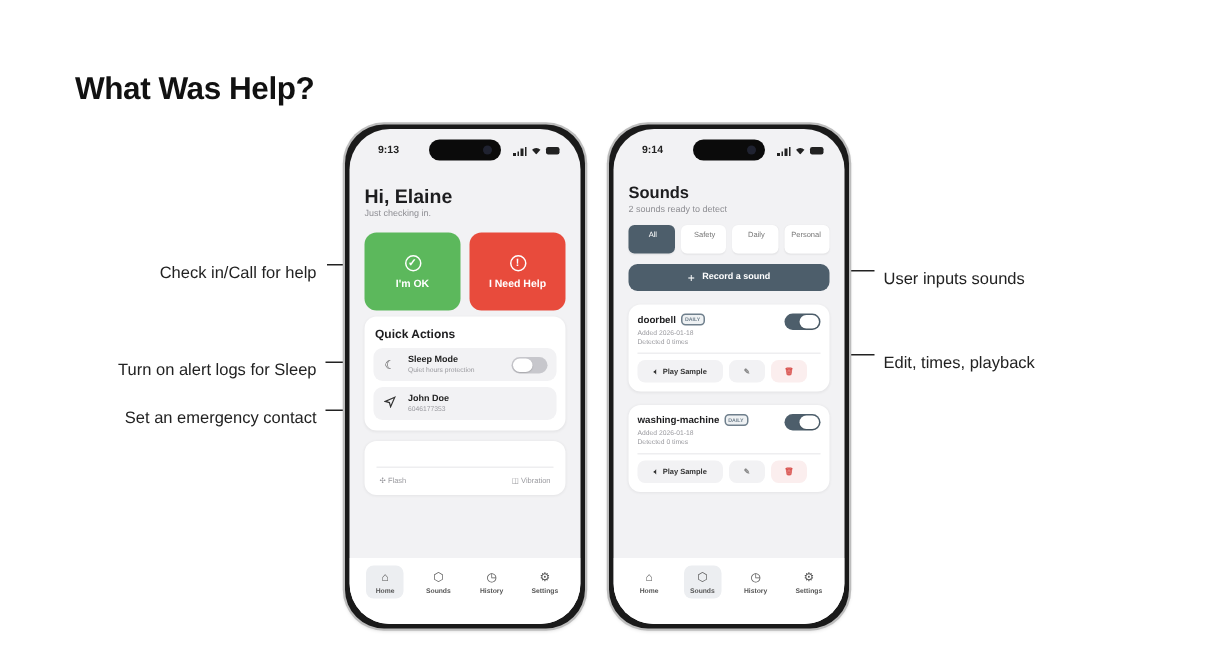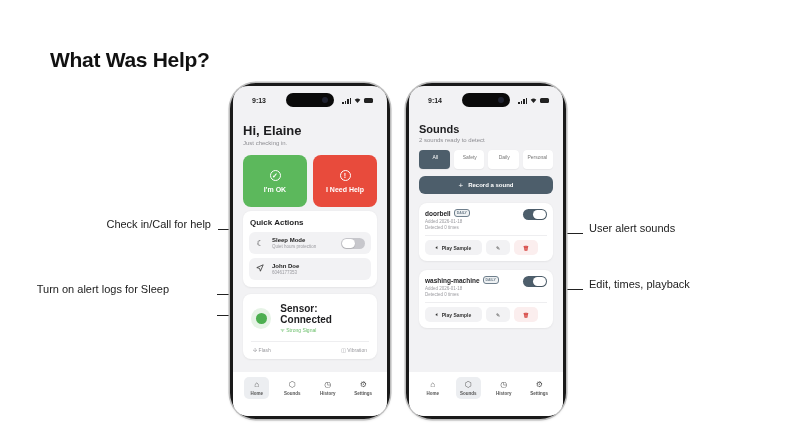--- a/index.html
+++ b/index.html
@@ -1,26 +1,26 @@
 <!DOCTYPE html>
 <html><head>
 <meta charset="utf-8">
 <style>
   * { box-sizing: border-box; margin: 0; padding: 0; }
   html, body { width: 806px; height: 448px; background: #ffffff; overflow: hidden; }
   body { position: relative; font-family: "Liberation Sans", sans-serif; color: #1d1d1f; }
 
   .page-title { position: absolute; left: 50px; top: 48px; font-size: 21px; font-weight: 700; color: #111; letter-spacing: -0.3px; font-family: "Liberation Sans", sans-serif; }
 
-  .annot { position: absolute; font-size: 11px; color: #222; white-space: nowrap; display: flex; align-items: flex-end; margin-top: 42px; }
+  .annot { position: absolute; font-size: 11px; color: #222; white-space: nowrap; display: flex; align-items: flex-start; }
   .annot .line { display: inline-block; height: 1px; background: #222; }
   .annot.left { justify-content: flex-end; }
 
   .phone { position: absolute; width: 160px; height: 336px; border-radius: 26px; background: #1a1a1a; padding: 3px; box-shadow: 0 0 0 1.5px #bdbdbd, 0 1px 3px rgba(0,0,0,0.25); }
-  .phone .screen { position: relative; width: 100%; height: 100%; border-radius: 15px; background: #f2f2f4; overflow: hidden; }
+  .phone .screen { position: relative; width: 100%; height: 100%; border-radius: 27px; background: #f2f2f4; overflow: hidden; }
   .island { position: absolute; top: 7px; left: 50%; transform: translateX(-50%); width: 48px; height: 14px; background: #0b0b0b; border-radius: 8px; }
   .island::after { content: ""; position: absolute; right: 6px; top: 4px; width: 6px; height: 6px; border-radius: 50%; background: #1f2230; }
   .status { position: absolute; top: 11px; left: 19px; right: 14px; display: flex; justify-content: space-between; align-items: center; font-size: 7px; font-weight: 700; color: #222; }
   .status-icons { display: flex; gap: 3px; align-items: center; }
   .sig { display: flex; align-items: flex-end; gap: 1px; height: 6px; }
   .sig span { width: 1.5px; background: #222; display: block; }
   .batt { width: 9px; height: 4.5px; background: #222; border-radius: 1.5px; }
   .wifi { width: 7px; height: 5px; }
 
   .content { position: absolute; top: 30px; left: 10px; right: 10px; }
@@ -82,31 +82,32 @@
 </style>
 </head>
 <body>
 
 <div class="page-title">What Was Help?</div>
 
 <div class="annot left" style="right: calc(806px - 252px); top: 176px;">
   <span>Check in/Call for help</span>
   <span class="line" style="width: 34px; margin-left: 7px;"></span>
 </div>
-<div class="annot left" style="right: calc(806px - 252px); top: 241px; gap: 42px;">
+<div class="annot left" style="right: calc(806px - 252px); top: 241px;">
   <span>Turn on alert logs for Sleep</span>
   <span class="line" style="width: 35px; margin-left: 6px;"></span>
 </div>
 <div class="annot left" style="right: calc(806px - 252px); top: 273px;">
+  <span>Set an emergency contact</span>
   <span class="line" style="width: 35px; margin-left: 6px;"></span>
 </div>
 
 <div class="annot" style="left: 549px; top: 180px;">
   <span class="line" style="width: 34px; margin-right: 6px;"></span>
-  <span>User alert sounds</span>
+  <span>User inputs sounds</span>
 </div>
 <div class="annot" style="left: 549px; top: 236px;">
   <span class="line" style="width: 34px; margin-right: 6px;"></span>
   <span>Edit, times, playback</span>
 </div>
 
 <div class="phone" style="left: 230px; top: 83px;">
   <div class="screen">
     <div class="island"></div>
     <div class="status">
@@ -157,29 +158,20 @@
               </svg>
           </span>
           <div class="txt">
             <div class="t1">John Doe</div>
             <div class="t2">6046177353</div>
           </div>
         </div>
       </div>
 
       <div class="card sensor-card">
-        <div class="sensor-top">
-          <div class="sensor-ring">
-              <div class="sensor-dot"></div>
-            </div>
-          <div>
-            <div class="sensor-title">Sensor: Connected</div>
-            <div class="sensor-sig"><span>ᯤ </span><span>Strong Signal</span></div>
-          </div>
-        </div>
         <div class="sensor-divider"></div>
         <div class="sensor-bottom">
           <span><span>✣ </span><span>Flash</span></span>
           <span><span>◫ </span><span>Vibration</span></span>
         </div>
       </div>
     </div>
 
     <div class="tabbar">
       <div class="tab active">

